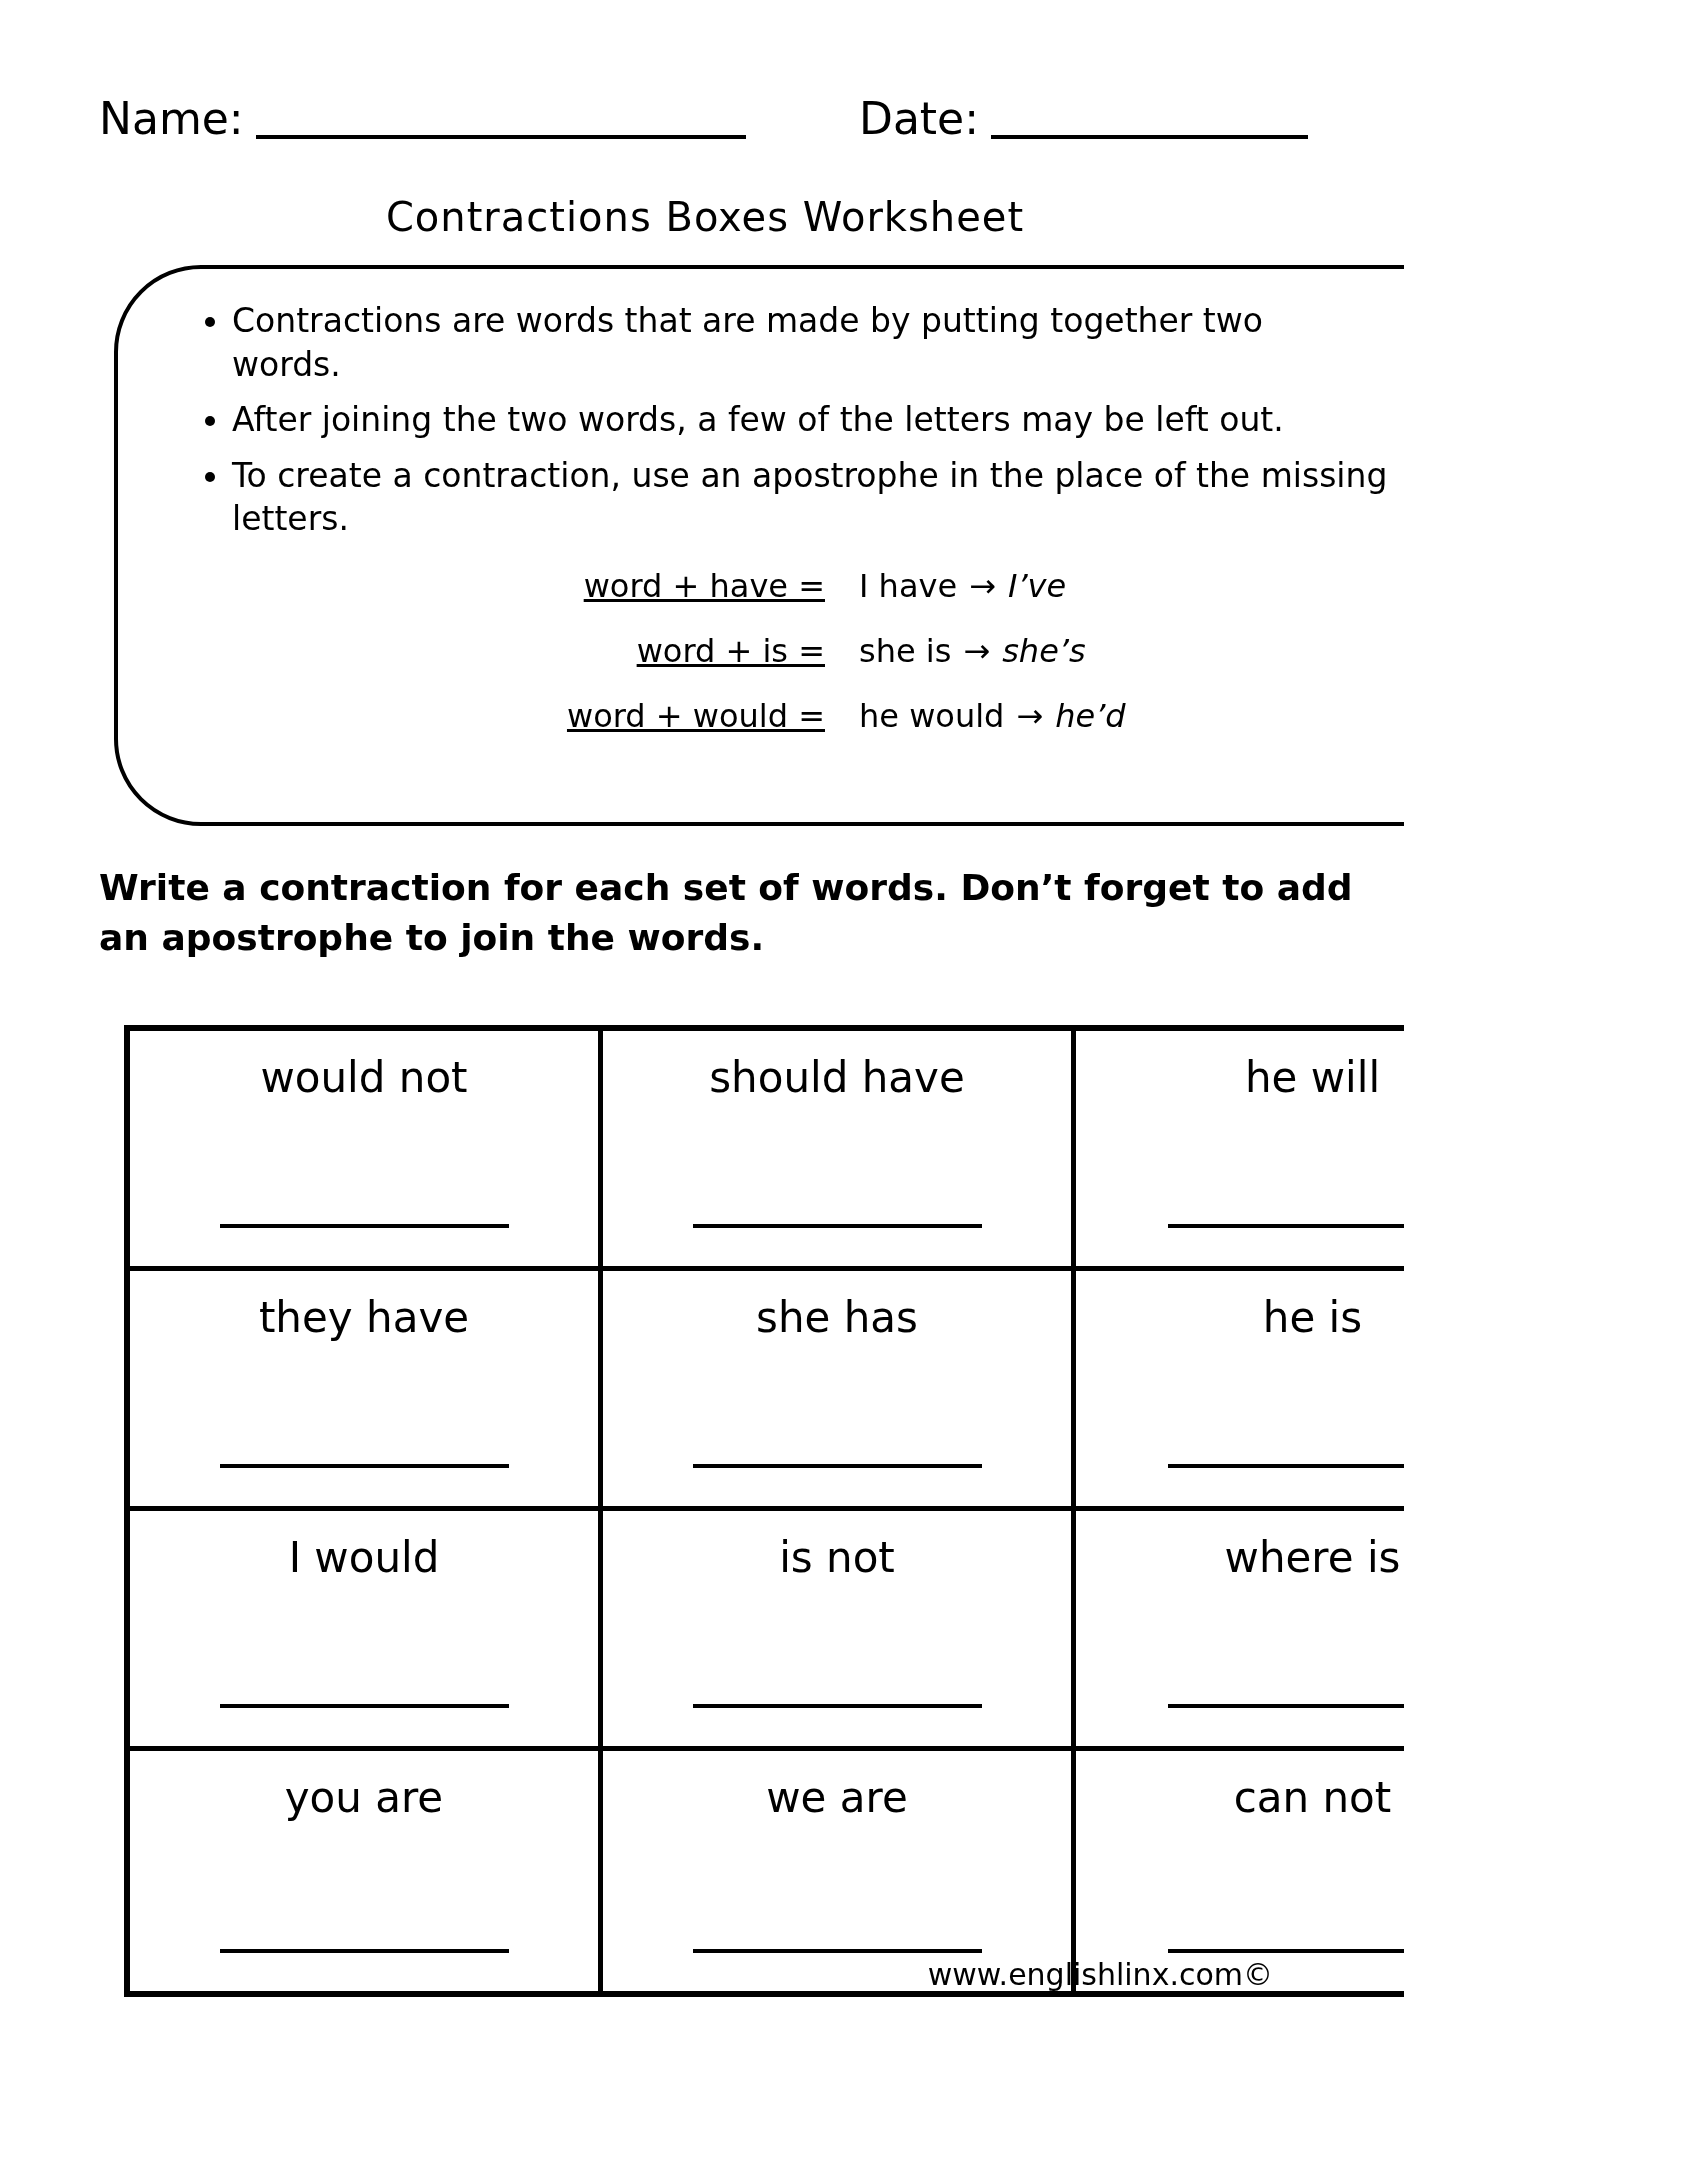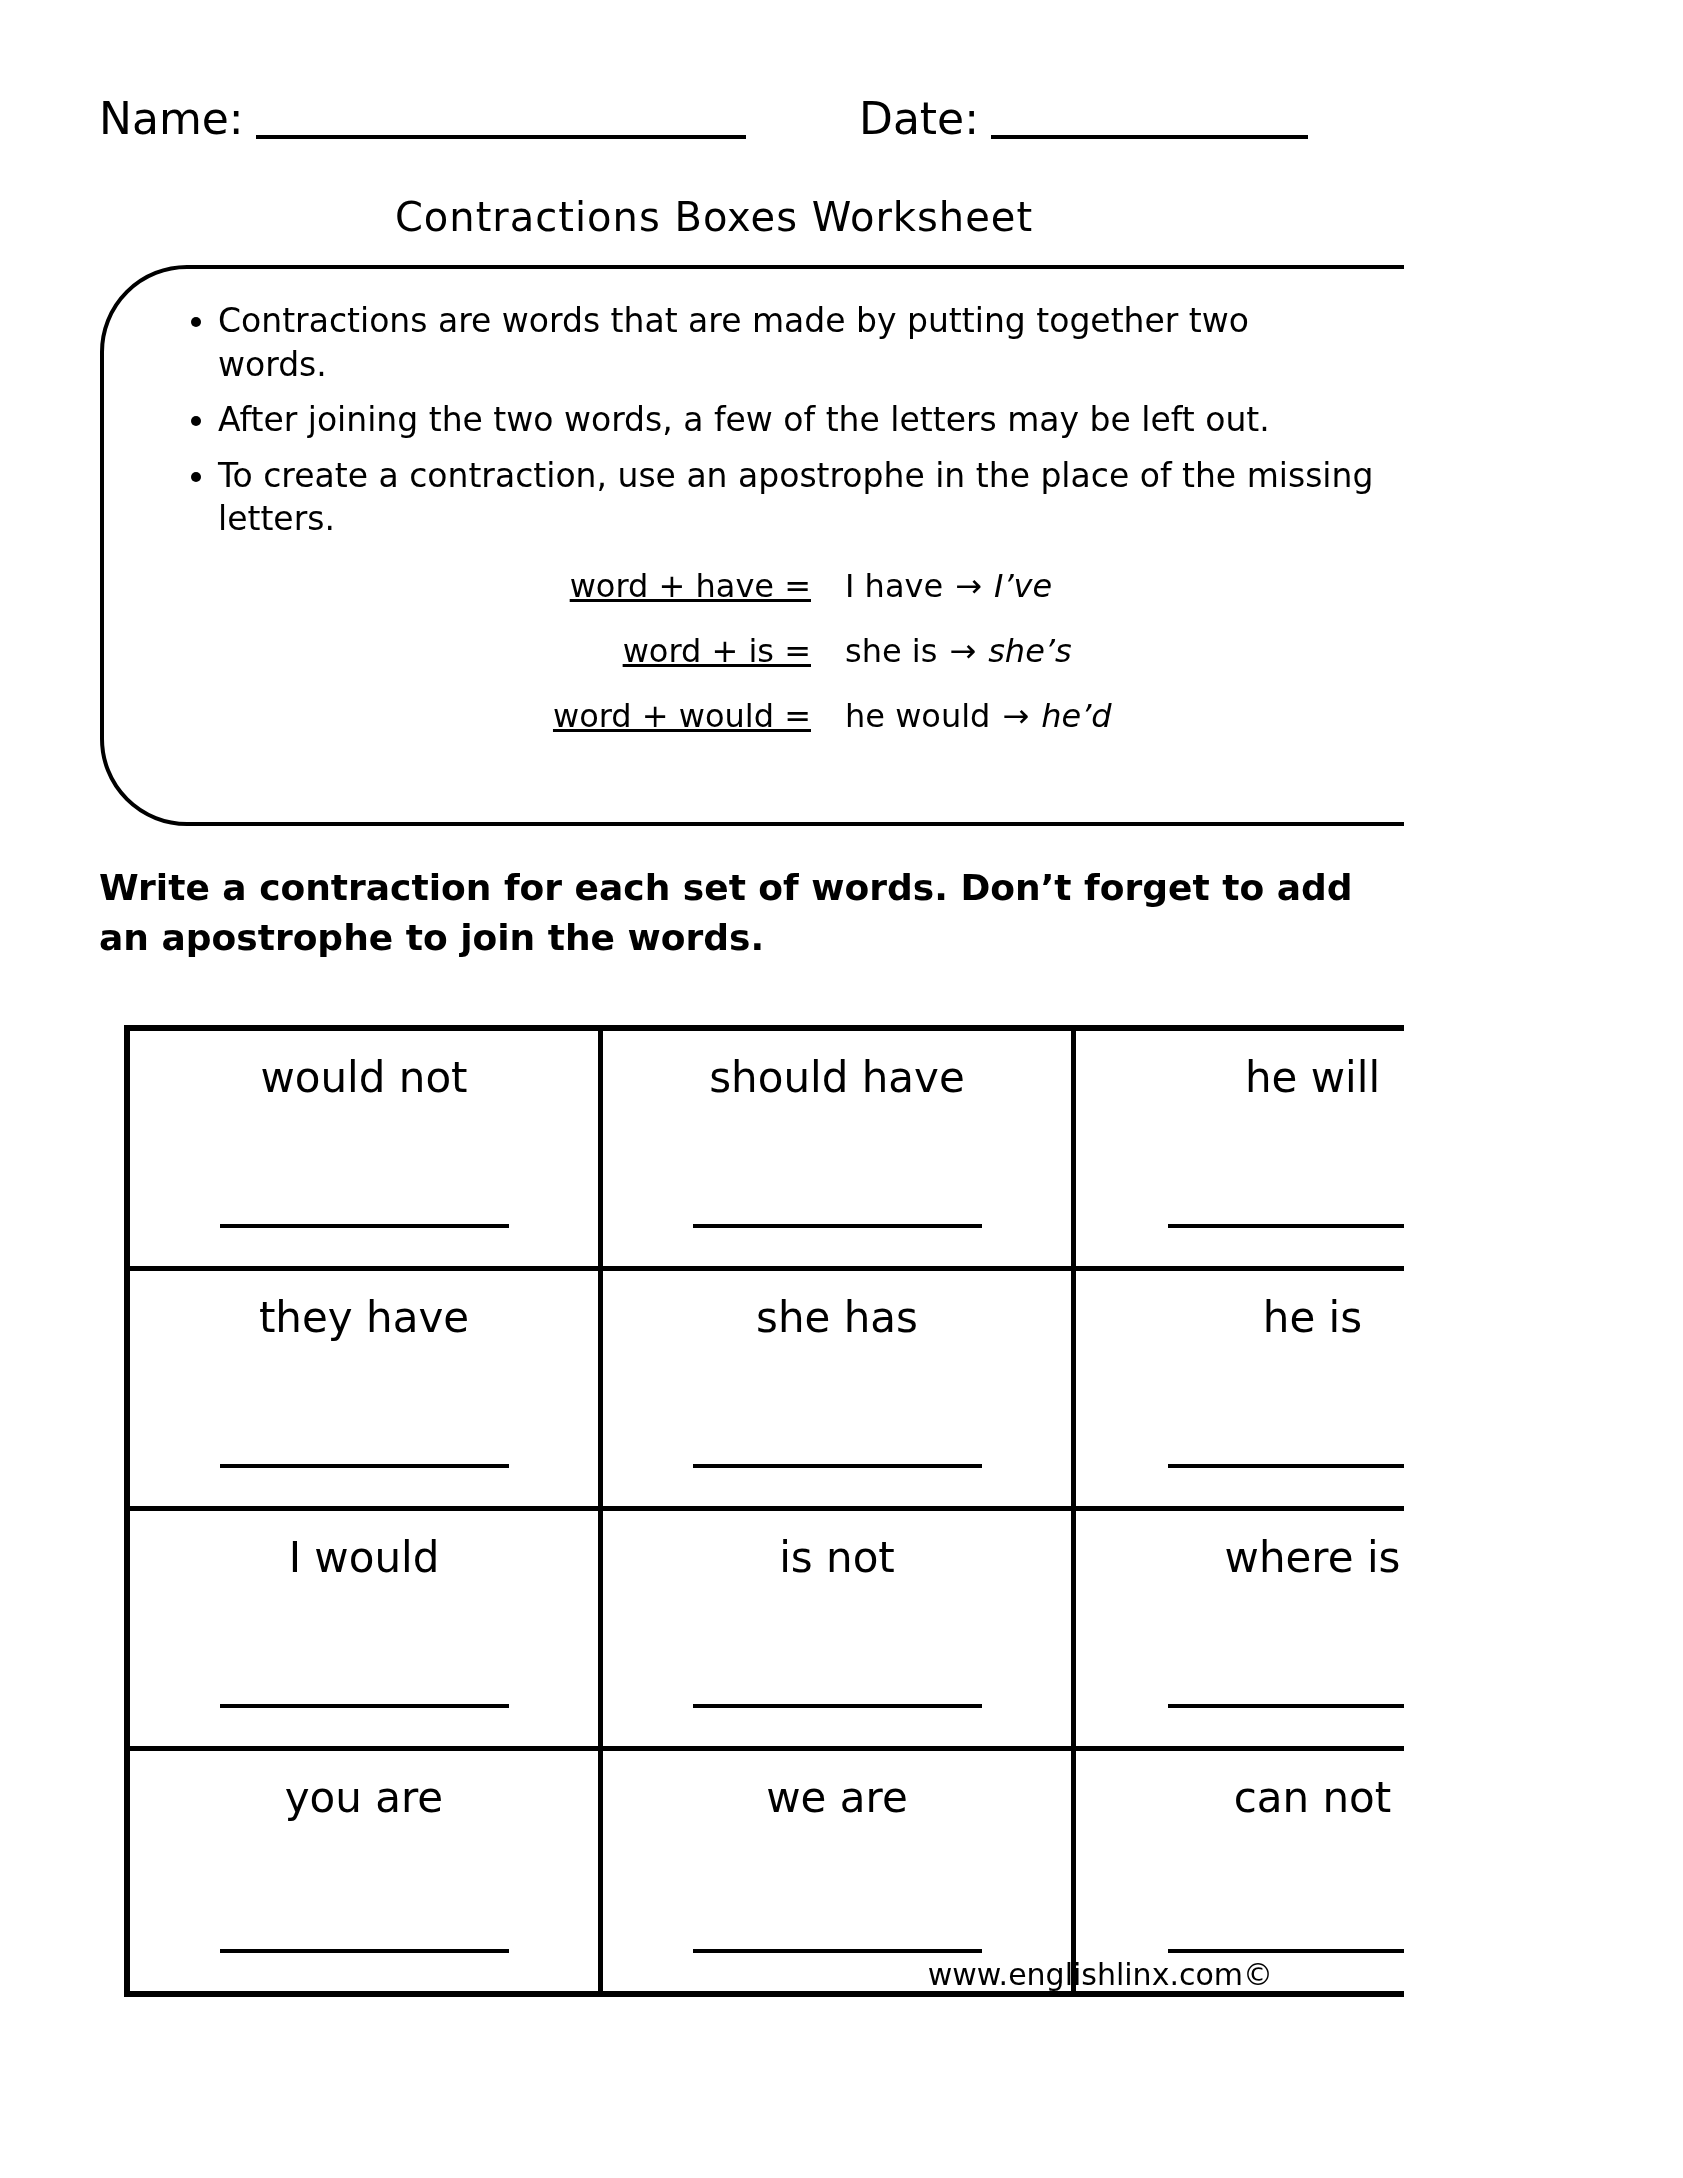--- a/index.html
+++ b/index.html
@@ -30,33 +30,33 @@
     margin-bottom: 4px;
     height: 0;
   }
   .name-blank { width: 490px; }
   .date-blank { width: 317px; }
 
   
   .title {
     position: absolute;
     top: 194px;
-    left: 12px;
+    left: 3px;
     width: 100%;
     margin: 0;
     text-align: center;
     font-size: 40px;
     font-weight: normal;
     letter-spacing: 1px;
   }
 
   
   .info-box {
     position: absolute;
-    left: 100px;
+    left: 114px;
     top: 265px;
     width: 1465px;
     height: 561px;
     box-sizing: border-box;
     border: 4px solid #000;
     border-radius: 87px;
     padding: 30px 40px 0 63px;
   }
   .bullets { margin: 0; padding-left: 51px; }
   .bullets li {

